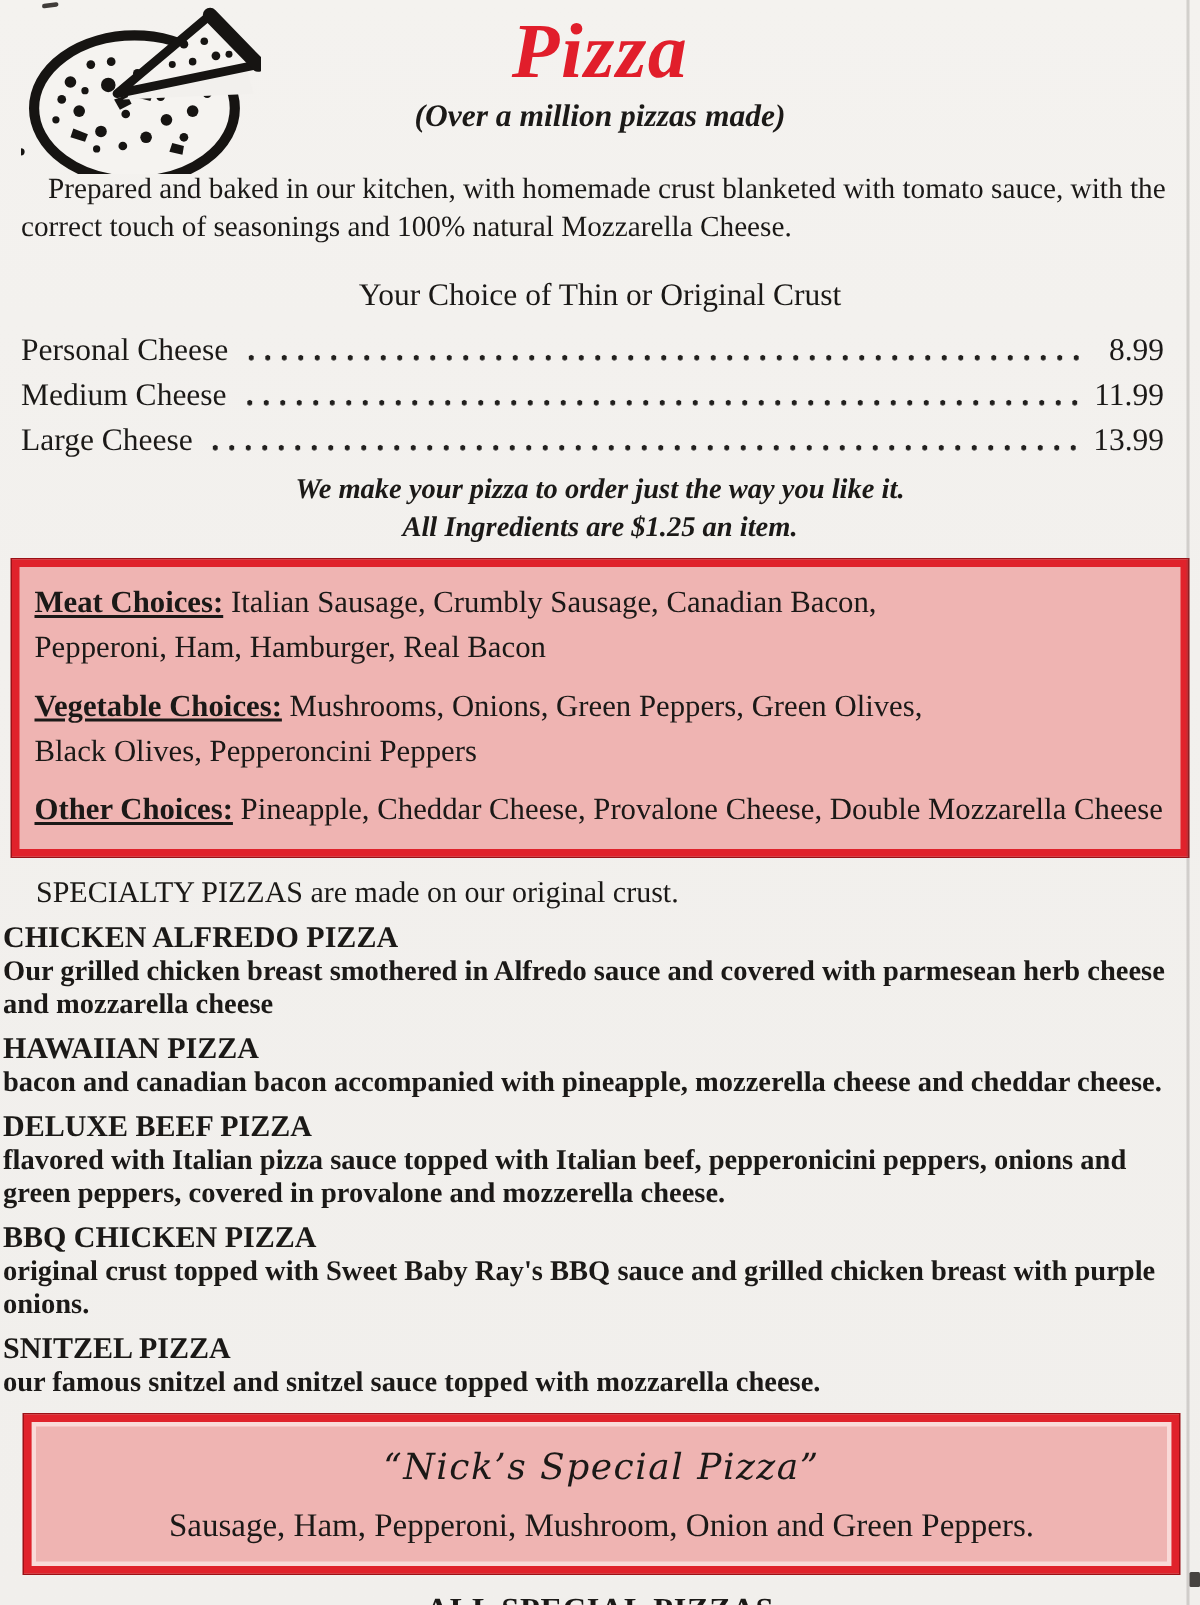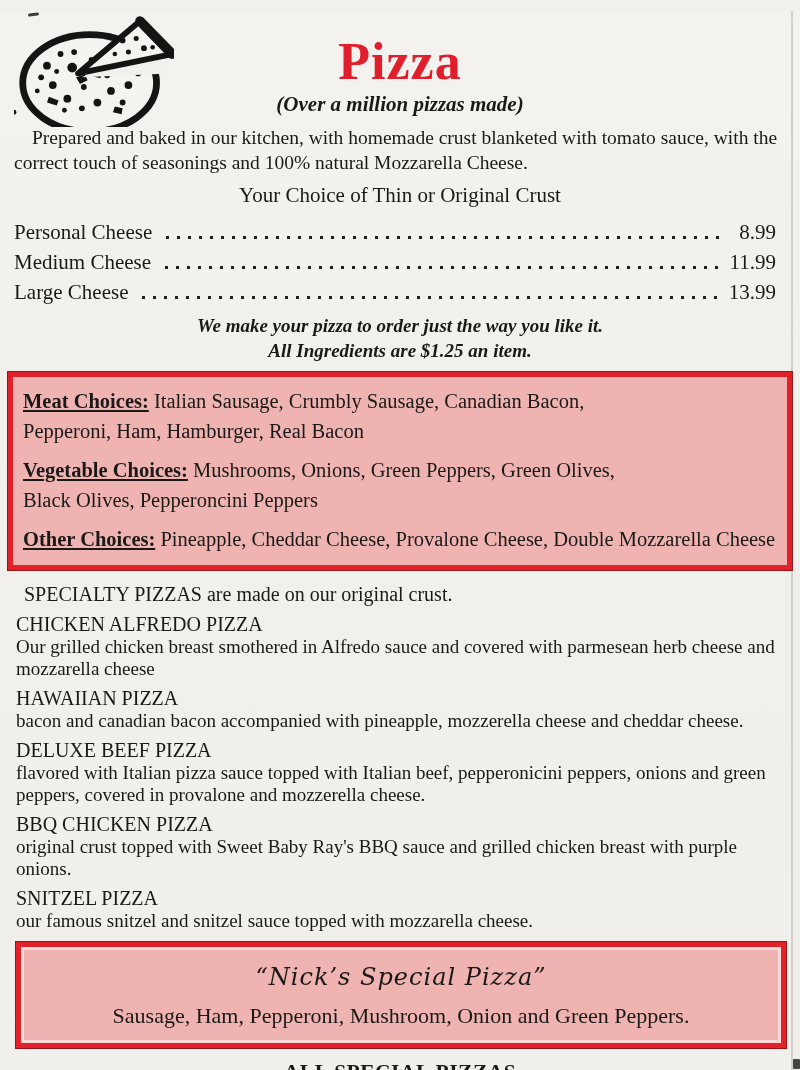--- a/index.html
+++ b/index.html
@@ -8,32 +8,31 @@
     font-family:"Liberation Serif", serif;
     color:#1b1917;
     background:#f2f0ed;
   }
   .page{position:relative;width:800px;height:1070px;background:
     linear-gradient(180deg,#f4f2ef 0%,#f2f0ed 40%,#f1efec 100%);}
   
   .header{position:relative;height:110px;text-align:center;}
   .logo{position:absolute;left:14px;top:4px;}
   .title{
-    padding-top:22px;
+    padding-top:6px;
     font-size:52px;line-height:58px;
-    font-weight:bold;
+    font-style:italic;font-weight:bold;
     color:#e11e2b;
     letter-spacing:1px;
-    margin-top:11px;
   }
   .subtitle{font-size:21px;line-height:26px;font-weight:bold;font-style:italic;}
   
   .intro{padding:4px 16px 0 14px;font-size:19.5px;line-height:25px;}
   .intro .l1{text-indent:18px;}
-  .crust-line{text-align:center;font-size:21px;margin-top:8px;line-height:24px;}
+  .crust-line{text-align:center;font-size:21px;margin-top:20px;line-height:24px;}
   
   .price-list{margin-top:10px;padding:0 24px 0 14px;}
   .price-row{display:flex;align-items:baseline;font-size:21px;line-height:30px;}
   .dots{
     flex:1;align-self:stretch;margin:0 8px 0 10px;
     background-image:radial-gradient(circle, #211f1d 1.6px, transparent 1.9px);
     background-size:11px 5px;
     background-repeat:repeat-x;
     background-position:left 0 bottom 7px;
   }
@@ -47,21 +46,21 @@
     border:5px solid #e0222b;
     box-shadow:0 0 0 1px #9c1016;
     padding:9px 10px 11px 10px;
     text-align:left;
   }
   .choice-group{margin:0 0 9px 0;font-size:20.5px;line-height:30px;}
   .choice-group:last-child{margin-bottom:0;}
   .choice-label{font-weight:bold;text-decoration:underline;text-decoration-thickness:2px;text-underline-offset:2px;}
   
   .spec-intro{margin-top:12px;padding:0 24px;font-size:20px;line-height:24px;}
-  .spec-item{margin-top:7px;padding:0 16px 0 16px;}
+  .spec-item{margin-top:7px;padding:0 16px 0 2px;font-weight:bold;}
   .spec-name{font-size:20px;line-height:23px;}
   .spec-desc{font-size:19px;line-height:22px;}
   
   .nicks-box{
     margin:10px 14px 0 16px;
     background:#efb4b2;
     border:5px solid #e0222b;
     box-shadow:inset 0 0 0 3px rgba(255,244,242,.6), 0 0 0 1px #9c1016;
     text-align:center;
     padding:8px 10px 12px 10px;

